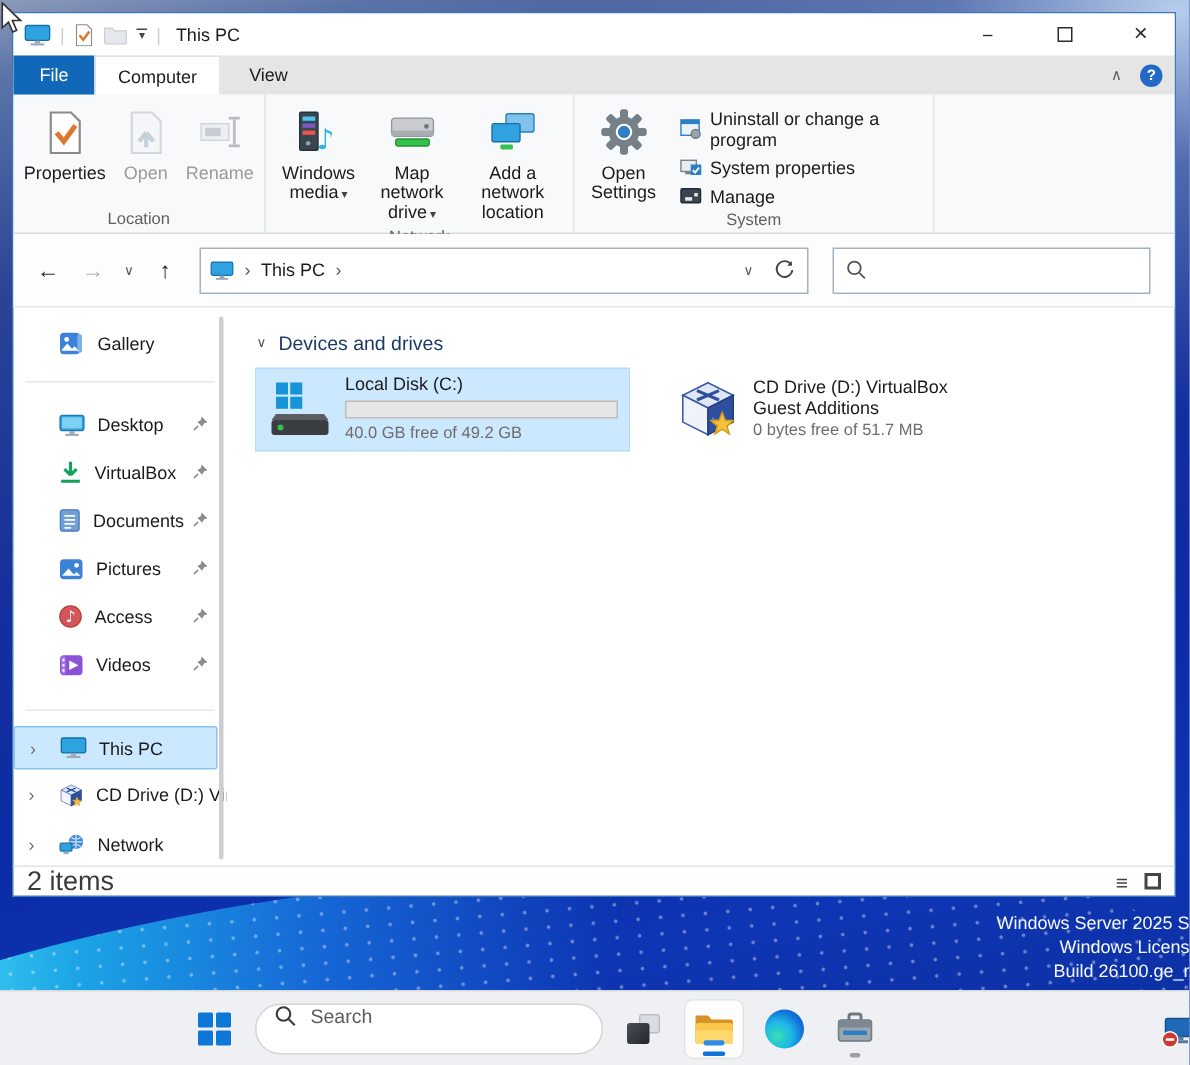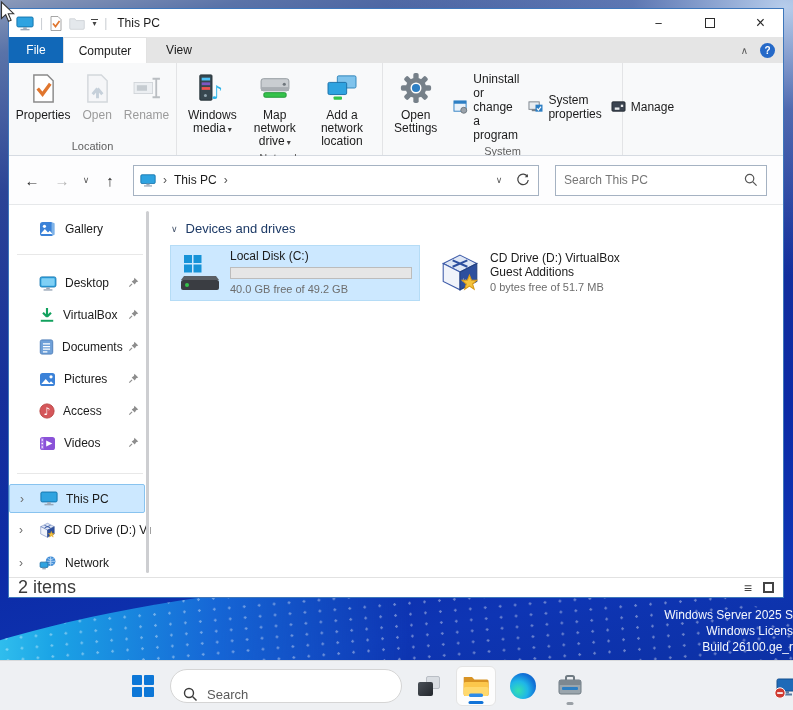--- a/index.html
+++ b/index.html
@@ -42,21 +42,21 @@
 
   .ribbon { height:93px; background:#f8f9fa; border-bottom:1px solid #d6dbe2; display:flex; flex:0 0 auto; }
   .rgroup { display:flex; flex-direction:column; border-right:1px solid #e3e4e6; padding-top:4px; }
   .rgroup-body { display:flex; flex:1; align-items:flex-start; justify-content:center; gap:2px; padding:0 6px; }
   .rgroup-label { text-align:center; font-size:11px; color:#606060; padding:2px 0 3px; }
   .bigbtn { display:flex; flex-direction:column; align-items:center; padding:3px 5px 1px; line-height:13px; text-align:center; font-size:12px; color:#1b1b1b; }
   .bigbtn .bicon { height:36px; display:flex; align-items:center; justify-content:center; margin-bottom:3px; }
   .bigbtn.disabled { color:#9b9b9b; }
   .bigbtn.disabled .bicon { opacity:.45; }
   .drop-arrow { font-size:8px; color:#444; margin-left:2px; }
-  .sys-small { display:flex; flex-direction:row; justify-content:flex-start; gap:3px; padding-top:4px; }
+  .sys-small { display:flex; flex-direction:column; justify-content:flex-start; gap:3px; padding-top:4px; }
   .smallbtn { display:flex; align-items:center; gap:5px; font-size:12px; color:#1b1b1b; padding:1px 3px; }
 
   .navbar { height:49px; display:flex; align-items:center; background:#fdfdfe; border-bottom:1px solid #e6e8ea; padding:0 8px 0 10px; gap:4px; flex:0 0 auto; }
   .nav-arrow { width:26px; text-align:center; font-size:15px; color:#2b2b2b; }
   .nav-arrow.disabled { color:#b4b4b4; }
   .nav-chevron { width:14px; text-align:center; font-size:9px; color:#555; }
   .addressbox { width:406px; height:31px; border:1px solid #a5b2c2; background:#fff; display:flex; align-items:center; padding:0 2px 0 6px; margin-left:6px; }
   .crumb-sep { color:#555; font-size:12px; padding:0 7px; }
   .crumb { font-size:12px; }
   .addr-spacer { flex:1; }
@@ -73,21 +73,21 @@
   .side-item .lbl { white-space:nowrap; overflow:hidden; flex:1; }
   .side-item .pin { position:absolute; right:12px; top:10px; }
   .side-item.selected { background:#cce8ff; border:1px solid #88c3ef; border-radius:2px; margin-right:6px; }
   .side-sep { border-top:1px solid #e8e8e8; margin:9px 8px; }
   .side-scroll { position:absolute; right:2px; top:6px; bottom:4px; width:3px; background:#cdced1; border-radius:2px; }
   .tree-block { margin-top:12px; }
 
   .main { flex:1; padding:16px 0 0 20px; }
   .group-hdr { display:flex; align-items:center; gap:8px; color:#1d3a66; font-size:13px; }
   .group-hdr .gchev { font-size:9px; color:#44536b; }
-  .tiles { display:flex; gap:12px; margin-top:10px; }
+  .tiles { display:flex; gap:24px; margin-top:10px; }
   .tile { display:flex; align-items:center; gap:9px; padding:5px 8px; height:54px; }
   .tile.selected { background:#cce8ff; outline:1px solid #b5dcf6; }
   .tile-col { display:flex; flex-direction:column; justify-content:center; line-height:15px; }
   .tile-name { font-size:12px; color:#1b1b1b; }
   .tile-name.wrap { width:148px; line-height:14px; }
   .tile-sub { font-size:11px; color:#6d6d6d; margin-top:1px; }
   .pbar { width:182px; height:12px; background:#e6e6e6; border:1px solid #bcbcbc; margin:3px 0 2px; }
   .pbar-fill { height:100%; background:#2ba0da; }
 
   .statusbar { height:20px; border-top:1px solid #e2e2e2; display:flex; align-items:center; padding:0 9px; flex:0 0 auto; }
@@ -99,21 +99,21 @@
 
   
   .taskbar { position:absolute; left:0; bottom:0; width:793px; height:50px; background:#eef0f3; border-top:1px solid #d8dadc; display:flex; align-items:center; justify-content:center; }
   .tb-items { display:flex; align-items:center; gap:7px; margin-right:80px; }
   .tb-btn { width:40px; height:40px; display:flex; align-items:center; justify-content:center; border-radius:6px; position:relative; }
   .tb-btn.active { background:#fdfdfd; border:1px solid #e4e4e4; }
   .tb-underline { position:absolute; bottom:1px; left:50%; transform:translateX(-50%); width:15px; height:3px; border-radius:2px; background:#1173d8; }
   .tb-dash { position:absolute; bottom:1px; left:50%; transform:translateX(-50%); width:7px; height:3px; border-radius:2px; background:#9aa0a6; }
   .start-grid { display:grid; grid-template-columns:10px 10px; grid-template-rows:10px 10px; gap:2px; }
   .start-grid i { background:#0d77d7; border-radius:1px; }
-  .task-pill { width:232px; height:34px; background:#fff; border:1px solid #d5d5d5; border-radius:17px; display:flex; align-items:flex-end; padding:0 12px; gap:9px; }
+  .task-pill { width:232px; height:34px; background:#fff; border:1px solid #d5d5d5; border-radius:17px; display:flex; align-items:flex-start; padding:0 12px; gap:9px; }
   .task-pill input { border:none; outline:none; background:transparent; font-size:13px; color:#444; width:150px; font-family:inherit; }
   .task-pill input::placeholder { color:#5a5a5a; }
   .tview { position:relative; width:22px; height:20px; }
   .tview .b1 { position:absolute; right:0; top:0; width:14px; height:13px; background:#d9dde2; border:1px solid #b9bec5; border-radius:2px; }
   .tview .b2 { position:absolute; left:0; bottom:0; width:15px; height:14px; background:linear-gradient(135deg,#4a5058,#23272c); border-radius:2px; }
   .edge-circle { width:26px; height:26px; border-radius:50%; background:radial-gradient(circle at 32% 68%, #35e0b0 0%, #1fb6e8 38%, #1173d8 68%, #0b50b8 100%); }
   .tray-net { position:absolute; right:-6px; bottom:9px; width:26px; height:24px; }
 
   .cursor { position:absolute; left:0; top:1px; z-index:50; }
   svg { display:block; }
@@ -333,21 +333,20 @@
       <span class="addr-spacer"></span>
       <span class="addr-chevron">∨</span>
       <span class="addr-refresh">
         <svg width="14" height="14" viewBox="0 0 16 16">
             <path d="M13.2 4.2A6 6 0 1 0 14 8" fill="none" stroke="#444" stroke-width="1.4"></path>
             <path d="M13.6 1.2v3.6h-3.6z" fill="#444"></path>
           </svg>
       </span>
     </div>
     <div class="searchbox">
-      <input type="text" placeholder="Search This PC" style="">
       <span>
         <svg width="14" height="14" viewBox="0 0 15 15">
             <circle cx="6" cy="6" r="4.5" fill="none" stroke="#555" stroke-width="1.3"></circle>
             <line x1="9.5" y1="9.5" x2="13.5" y2="13.5" stroke="#555" stroke-width="1.3"></line>
           </svg>
       </span>
     </div>
   </div>
 
   <div class="contentrow">

